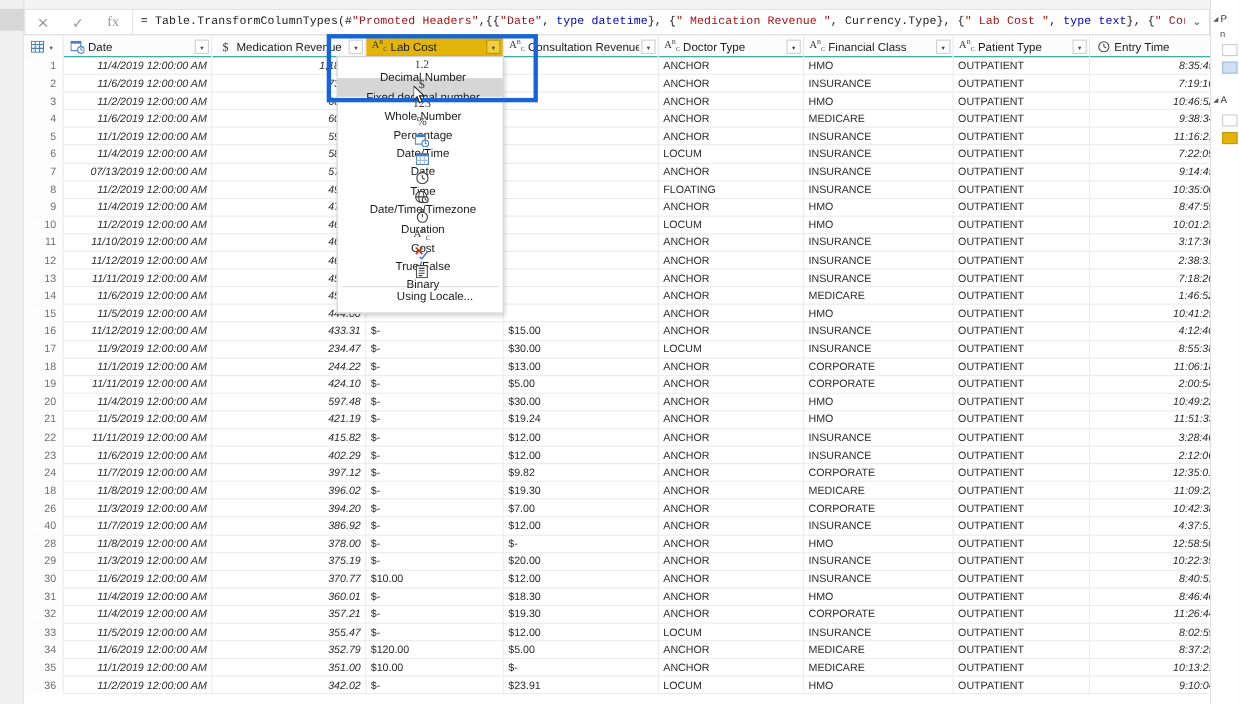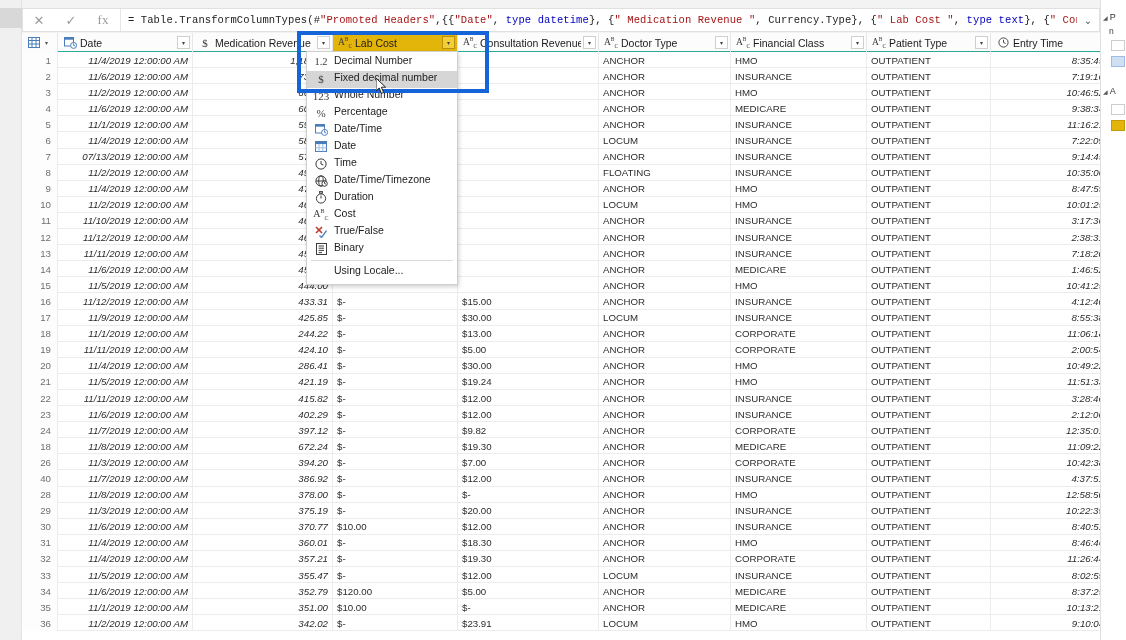--- a/index.html
+++ b/index.html
@@ -143,23 +143,24 @@
     left: 306px; top: 51px;
     width: 152px;
     background: #ffffff;
     border: 1px solid #cfcfcf;
     box-shadow: 1px 2px 4px rgba(0,0,0,0.18);
     padding: 2px 0 3px 0;
     z-index: 40;
     font-size: 10.5px; color: #1b1b1b;
   }
   .menu-item {
-    display: flex; 
+    display: flex; align-items: center;
     height: 17px; padding-left: 3px;
     white-space: nowrap;
+    flex-direction: column;
   }
   .menu-item.hover { background: #d6d6d6; }
   .menu-ico {
     width: 22px; min-width: 22px; height: 15px;
     display: flex; align-items: center; justify-content: center;
     font-size: 10px; color: #3c3c3c;
   }
   .menu-label { padding-left: 2px; }
   .menu-sep { height: 1px; background: #dcdcdc; margin: 2px 4px 3px 4px; }
   .menu-item.nolabelicon .menu-label { padding-left: 24px; }
@@ -496,21 +497,21 @@
           <div class="cell money c-lab">$-</div>
           <div class="cell money c-cons">$15.00</div>
           <div class="cell txt c-doc">ANCHOR</div>
           <div class="cell txt c-fin">INSURANCE</div>
           <div class="cell txt c-pat">OUTPATIENT</div>
           <div class="cell dt c-entry">4:12:40 PM</div>
         </div>
         <div class="row">
           <div class="cell rownum c-rownum">17</div>
           <div class="cell dt c-date">11/9/2019 12:00:00 AM</div>
-          <div class="cell num c-medrev">425.85</div>
+          <div class="cell num c-medrev">234.47</div>
           <div class="cell money c-lab">$-</div>
           <div class="cell money c-cons">$30.00</div>
           <div class="cell txt c-doc">LOCUM</div>
           <div class="cell txt c-fin">INSURANCE</div>
           <div class="cell txt c-pat">OUTPATIENT</div>
           <div class="cell dt c-entry">8:55:38 PM</div>
         </div>
         <div class="row">
           <div class="cell rownum c-rownum">18</div>
           <div class="cell dt c-date">11/1/2019 12:00:00 AM</div>
@@ -529,21 +530,21 @@
           <div class="cell money c-lab">$-</div>
           <div class="cell money c-cons">$5.00</div>
           <div class="cell txt c-doc">ANCHOR</div>
           <div class="cell txt c-fin">CORPORATE</div>
           <div class="cell txt c-pat">OUTPATIENT</div>
           <div class="cell dt c-entry">2:00:54 PM</div>
         </div>
         <div class="row">
           <div class="cell rownum c-rownum">20</div>
           <div class="cell dt c-date">11/4/2019 12:00:00 AM</div>
-          <div class="cell num c-medrev">286.41</div>
+          <div class="cell num c-medrev">597.48</div>
           <div class="cell money c-lab">$-</div>
           <div class="cell money c-cons">$30.00</div>
           <div class="cell txt c-doc">ANCHOR</div>
           <div class="cell txt c-fin">HMO</div>
           <div class="cell txt c-pat">OUTPATIENT</div>
           <div class="cell dt c-entry">10:49:22 AM</div>
         </div>
         <div class="row">
           <div class="cell rownum c-rownum">21</div>
           <div class="cell dt c-date">11/5/2019 12:00:00 AM</div>
@@ -584,21 +585,21 @@
           <div class="cell money c-lab">$-</div>
           <div class="cell money c-cons">$9.82</div>
           <div class="cell txt c-doc">ANCHOR</div>
           <div class="cell txt c-fin">CORPORATE</div>
           <div class="cell txt c-pat">OUTPATIENT</div>
           <div class="cell dt c-entry">12:35:01 PM</div>
         </div>
         <div class="row">
           <div class="cell rownum c-rownum">18</div>
           <div class="cell dt c-date">11/8/2019 12:00:00 AM</div>
-          <div class="cell num c-medrev">672.24</div>
+          <div class="cell num c-medrev">396.02</div>
           <div class="cell money c-lab">$-</div>
           <div class="cell money c-cons">$19.30</div>
           <div class="cell txt c-doc">ANCHOR</div>
           <div class="cell txt c-fin">MEDICARE</div>
           <div class="cell txt c-pat">OUTPATIENT</div>
           <div class="cell dt c-entry">11:09:22 AM</div>
         </div>
         <div class="row">
           <div class="cell rownum c-rownum">26</div>
           <div class="cell dt c-date">11/3/2019 12:00:00 AM</div>

